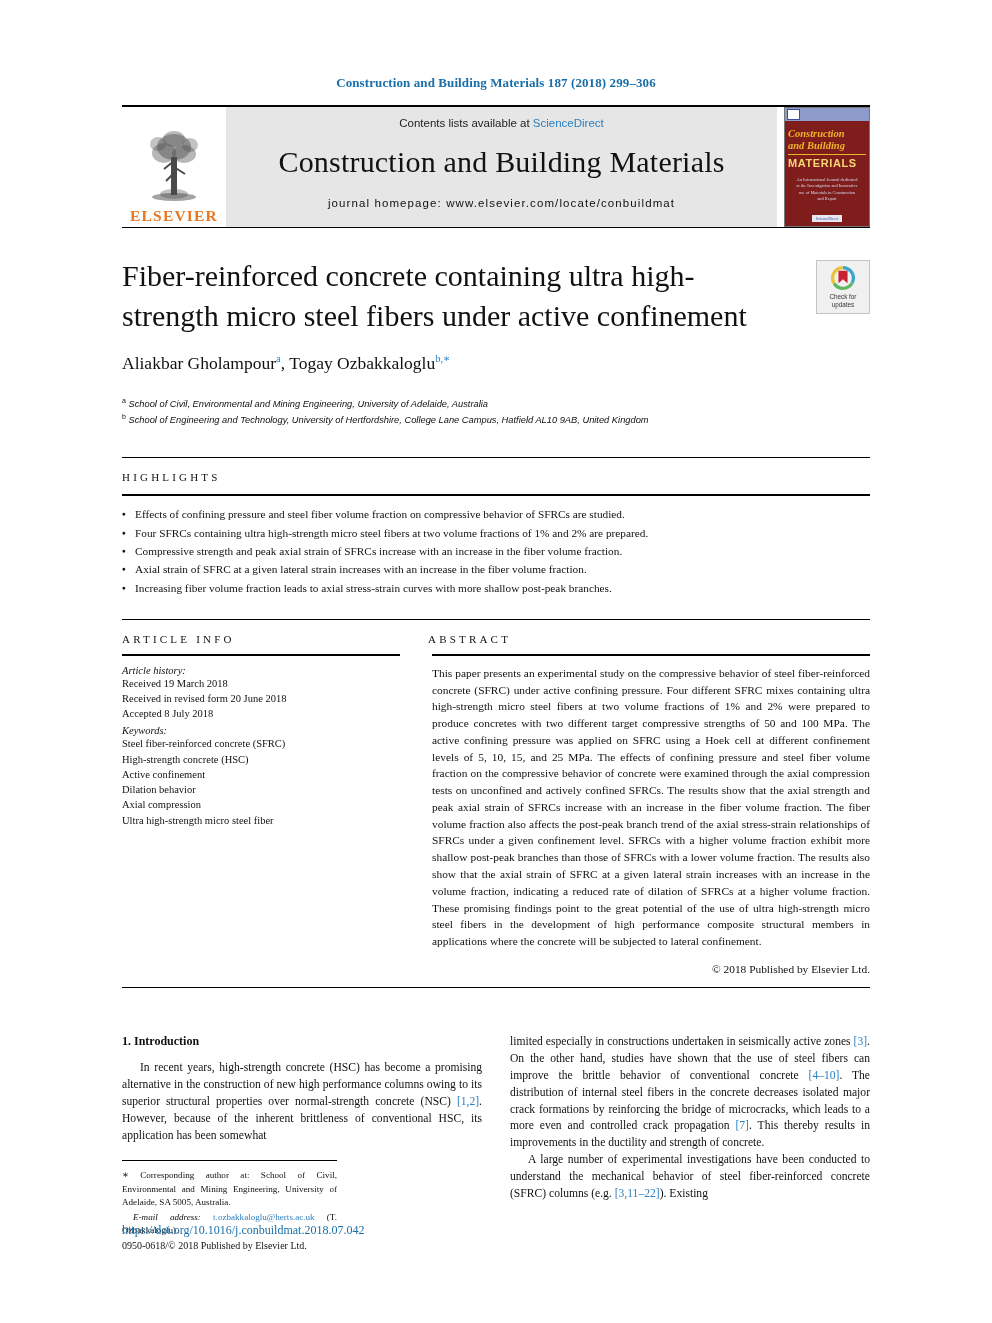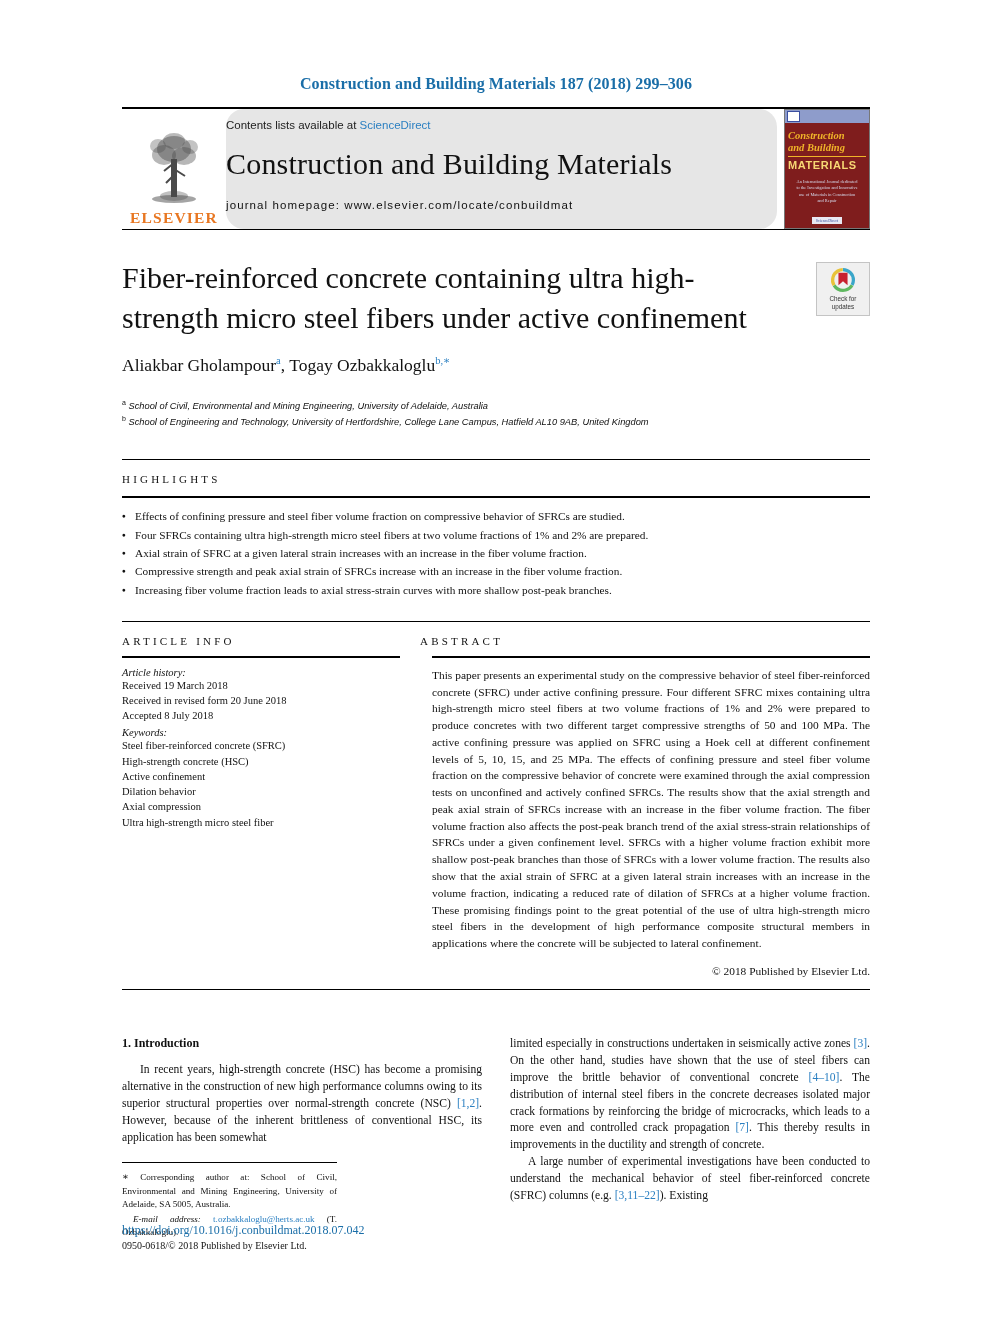--- a/index.html
+++ b/index.html
@@ -26,21 +26,21 @@
     position: absolute;
     left: 122px;
     top: 0;
     width: 748px;
   }
 
   
   .runhead {
     text-align: center;
     color: #1a6ea8;
-    font-size: 16px;
+    font-size: 13px;
     font-weight: bold;
     letter-spacing: 0.1px;
     padding-top: 75px;
   }
 
   
   .masthead {
     margin-top: 14px;
     border-top: 2px solid #000;
     border-bottom: 1px solid #000;
@@ -67,24 +67,24 @@
     color: #E87722;
     line-height: 1;
     margin-top: 1px;
     font-weight: bold;
   }
   .masthead-center {
     flex: 1 1 auto;
     background: #e6e6e6;
     display: flex;
     flex-direction: column;
+    align-items: center;
     justify-content: flex-start;
     padding-top: 10px;
     box-sizing: border-box;
-    border-radius: 18px;
   }
   .contents-line {
     font-family: "Liberation Sans", sans-serif;
     font-size: 11.5px;
     color: #222;
   }
   .contents-line .sd { color: #2a7fc1; }
   .journal-title {
     font-family: "Liberation Serif", serif;
     font-size: 30px;
@@ -247,21 +247,21 @@
     font-size: 6.5px;
     line-height: 2.9;
     color: #111;
   }
 
   
   .ia-wrap { margin-top: 22px; }
   .ia-cols { display: flex; gap: 32px; }
   .col-info { width: 278px; flex: 0 0 278px; }
   .col-abs  { flex: 1 1 auto; }
-  .ia-headrow { display: flex; gap: 20px; }
+  .ia-headrow { display: flex; gap: 28px; }
   .ia-rule { border-top: 2px solid #000; height: 0; }
   .hist-title {
     font-style: italic;
     font-size: 10.5px;
     margin-top: 9px;
     color: #111;
   }
   .hist-line { font-size: 10.5px; line-height: 1.45; color: #111; }
   .kw-title {
     font-style: italic;
@@ -421,22 +421,22 @@
 
     <div class="hl-wrap">
       <div class="rule-top"></div>
       <div class="hl-head">
         <span class="sec-label">HIGHLIGHTS</span>
       </div>
       <div class="rule-thick"></div>
       <div class="hl-list">
         <div class="hl-item">Effects of confining pressure and steel fiber volume fraction on compressive behavior of SFRCs are studied.</div>
         <div class="hl-item">Four SFRCs containing ultra high-strength micro steel fibers at two volume fractions of 1% and 2% are prepared.</div>
+        <div class="hl-item">Compressive strength and peak axial strain of SFRCs increase with an increase in the fiber volume fraction.</div>
         <div class="hl-item">Axial strain of SFRC at a given lateral strain increases with an increase in the fiber volume fraction.</div>
-        <div class="hl-item">Compressive strength and peak axial strain of SFRCs increase with an increase in the fiber volume fraction.</div>
         <div class="hl-item">Increasing fiber volume fraction leads to axial stress-strain curves with more shallow post-peak branches.</div>
       </div>
     </div>
 
     <div class="ia-wrap">
       <div class="rule-top"></div>
       <div class="ia-headrow">
         <div class="col-info">
           <div class="hl-head" style="padding-bottom:7px;">
             <span class="sec-label">ARTICLE INFO</span>

